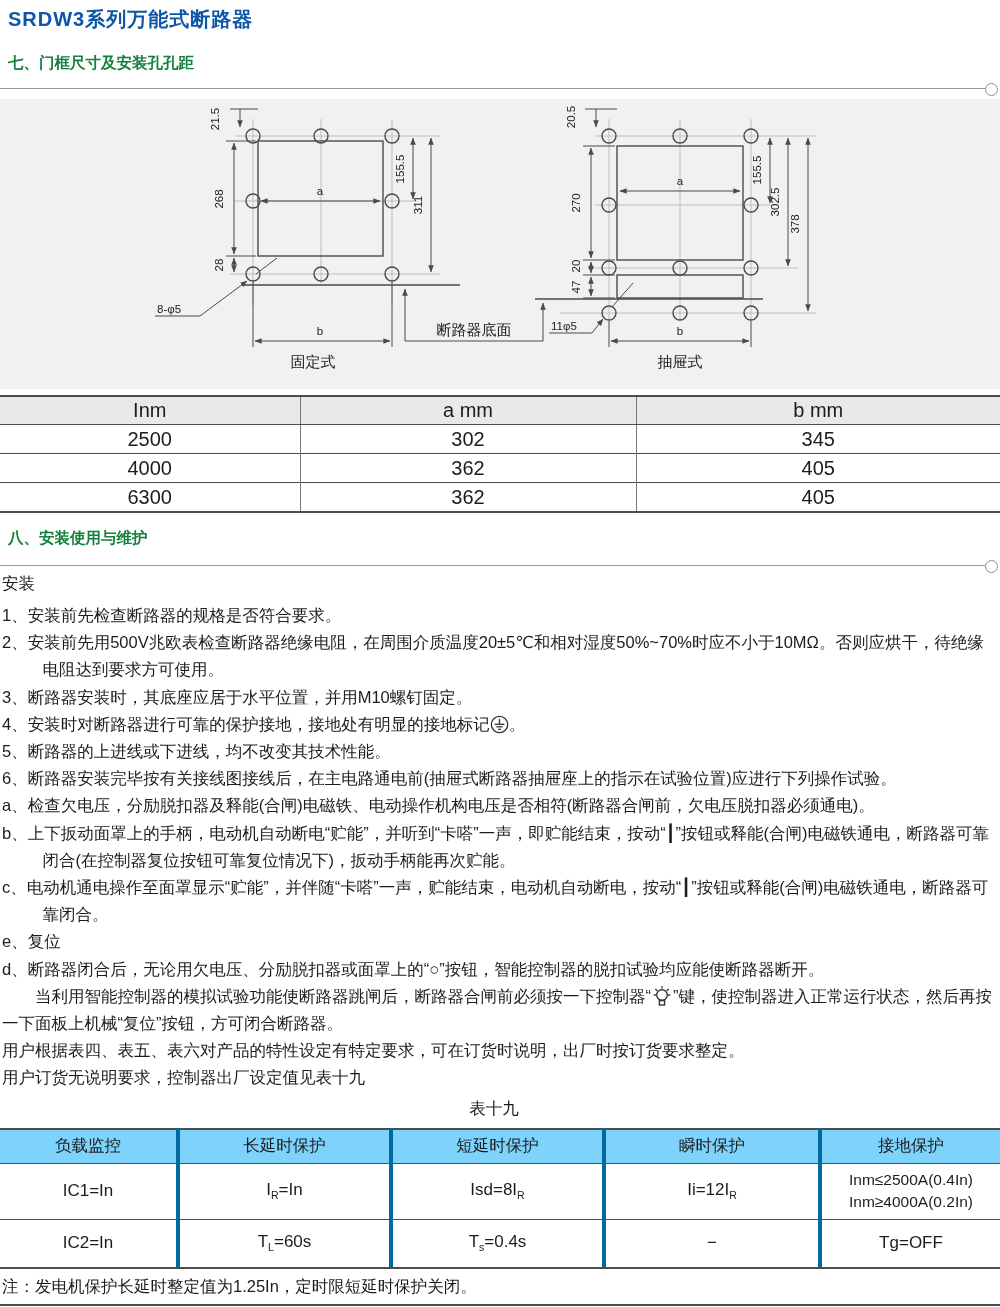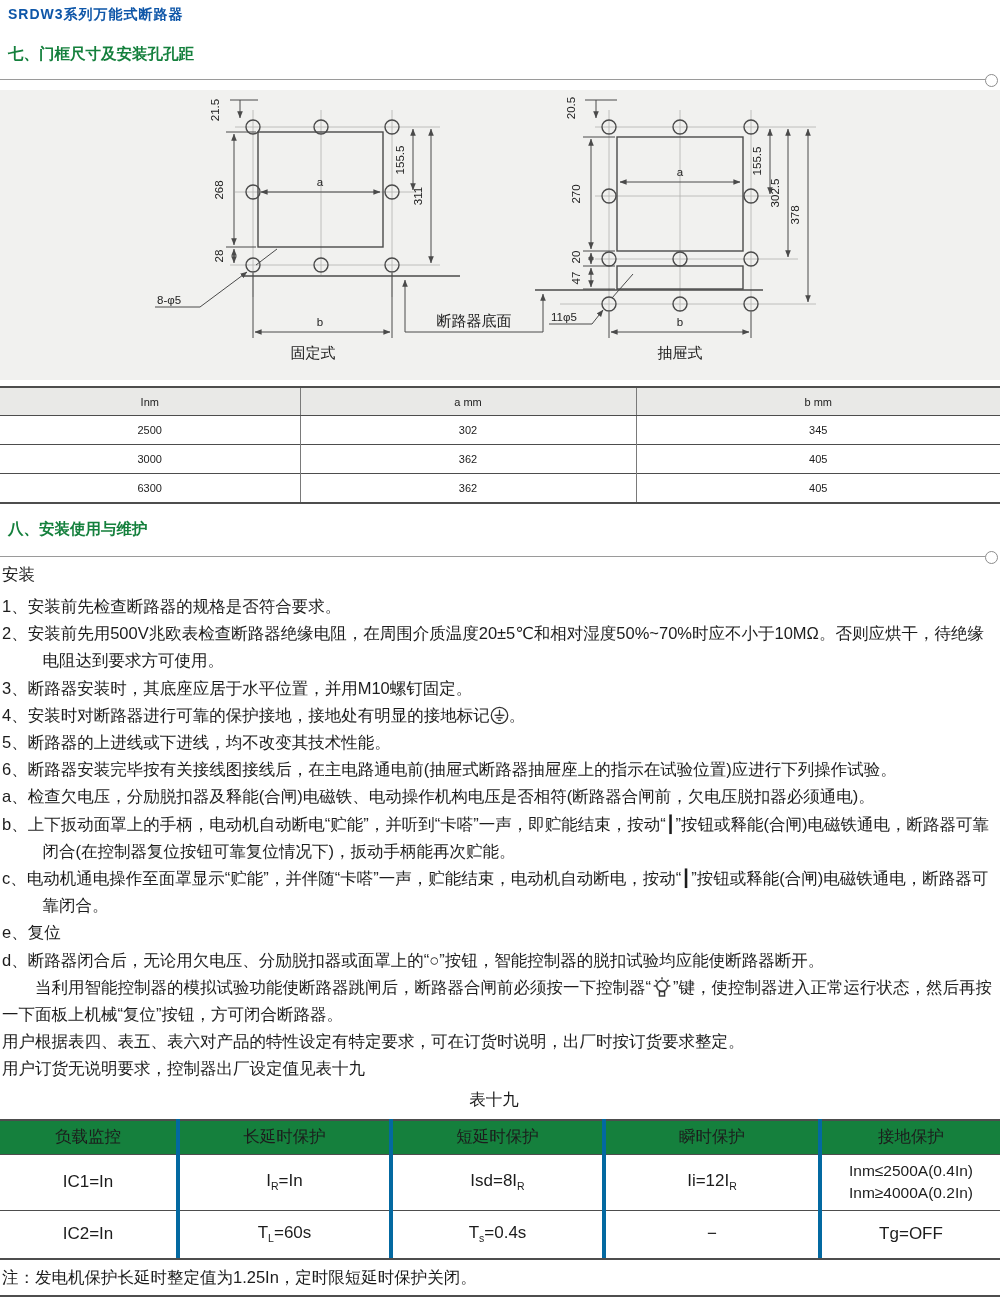--- a/index.html
+++ b/index.html
@@ -4,21 +4,21 @@
 <style>
   html,body { margin:0; padding:0; background:#fff; }
   body {
     width:1000px; height:1307px; overflow:hidden; position:relative;
     font-family:"Liberation Sans","DejaVu Sans",sans-serif;
     color:#1c1c1c; font-size:16.5px;
   }
   .page { width:1000px; }
 
   .doc-title {
-    margin:6px 12px 0 8px; font-size:14px; font-weight:bold; letter-spacing:1px;
+    margin:6px 12px 0 8px; font-size:20px; font-weight:bold; letter-spacing:1px;
     color:#0e56a8;
   }
   .sec-head {
     margin:20px 0 0 8px; font-size:15.5px; font-weight:bold; color:#15803d;
   }
   .divider { position:relative; height:14px; margin-top:8px; }
   .divider-line { position:absolute; left:0; right:15px; top:6px; border-top:1.3px solid #9a9a9a; }
   .divider-circle {
     position:absolute; right:2px; top:1px; width:11px; height:11px;
     border:1.5px solid #8c8c8c; border-radius:50%; background:#fff;
@@ -27,40 +27,40 @@
   .panel { margin-top:3px; width:1000px; height:290px; background:#f1f1ef; }
   .panel svg { display:block; }
   .cl { stroke:#b3b3b0; stroke-width:0.8; fill:none; }
   .ol { stroke:#4a4a4a; stroke-width:1.4; fill:none; }
   .dl { stroke:#4a4a4a; stroke-width:1; fill:none; }
   .dim-t { font-size:11.5px; fill:#222; }
   .cap { font-size:15px; fill:#222; }
 
   table { border-collapse:collapse; width:1000px; table-layout:fixed; }
   .t1 { margin-top:6px; border-top:2.5px solid #4d4d4d; border-bottom:2.5px solid #4d4d4d; }
-  .t1 th, .t1 td { text-align:center; font-weight:normal; font-size:11px; padding:0; }
+  .t1 th, .t1 td { text-align:center; font-weight:normal; font-size:20px; padding:0; }
   .t1 th { background:#e9e9e7; height:27px; }
   .t1 td { height:28px; }
   .t1 th + th, .t1 td + td { border-left:1px solid #7a7a7a; }
   .t1 thead th { border-bottom:1.8px solid #4d4d4d; }
   .t1 tbody tr + tr td { border-top:1.8px solid #4d4d4d; }
 
   .body-text { }
   .p-install { margin:0 0 7px 2px; }
   .li { margin-left:2px; padding-left:2.45em; text-indent:-2.45em; line-height:27.2px; }
   .p-plain { margin:0 0 0 2px; line-height:27.2px; }
   .p-indent { margin:0 0 0 2px; text-indent:2em; line-height:27.2px; }
   .inline-icon { vertical-align:-4px; }
   .inline-lamp { vertical-align:-6px; }
 
   .tbl-label { text-align:center; margin:6px 12px 8px 0; font-size:16.5px; }
 
   .t19 { border-top:2.5px solid #4d4d4d; }
   .t19 th, .t19 td { text-align:center; font-weight:normal; padding:0; }
-  .t19 th { background:#15803d; height:33px; font-size:16.5px;margin-top:8px; }
+  .t19 th { background:#7dd3fc; height:33px; font-size:16.5px;margin-top:8px; }
   .t19 td { font-size:17px; }
   .t19 tbody tr:nth-child(1) td { height:55px; }
   .t19 tbody tr:nth-child(2) td { height:47px; }
   .t19 th + th, .t19 td + td { border-left:4px solid #0369a1; }
   .t19 thead th { border-bottom:1.8px solid #4d4d4d; }
   .t19 tbody tr + tr td { border-top:1.8px solid #4d4d4d; }
   .t19 sub { font-size:0.62em; }
   .ground-cell .rich { display:inline-block; text-align:left; font-size:15.5px; line-height:22px; }
 
   .note-row {
@@ -240,21 +240,21 @@
         <th>b mm</th>
       </tr>
     </thead>
     <tbody>
       <tr>
         <td>2500</td>
         <td>302</td>
         <td>345</td>
       </tr>
       <tr>
-        <td>3000</td>
+        <td>4000</td>
         <td>362</td>
         <td>405</td>
       </tr>
       <tr>
         <td>6300</td>
         <td>362</td>
         <td>405</td>
       </tr>
     </tbody>
   </table>

